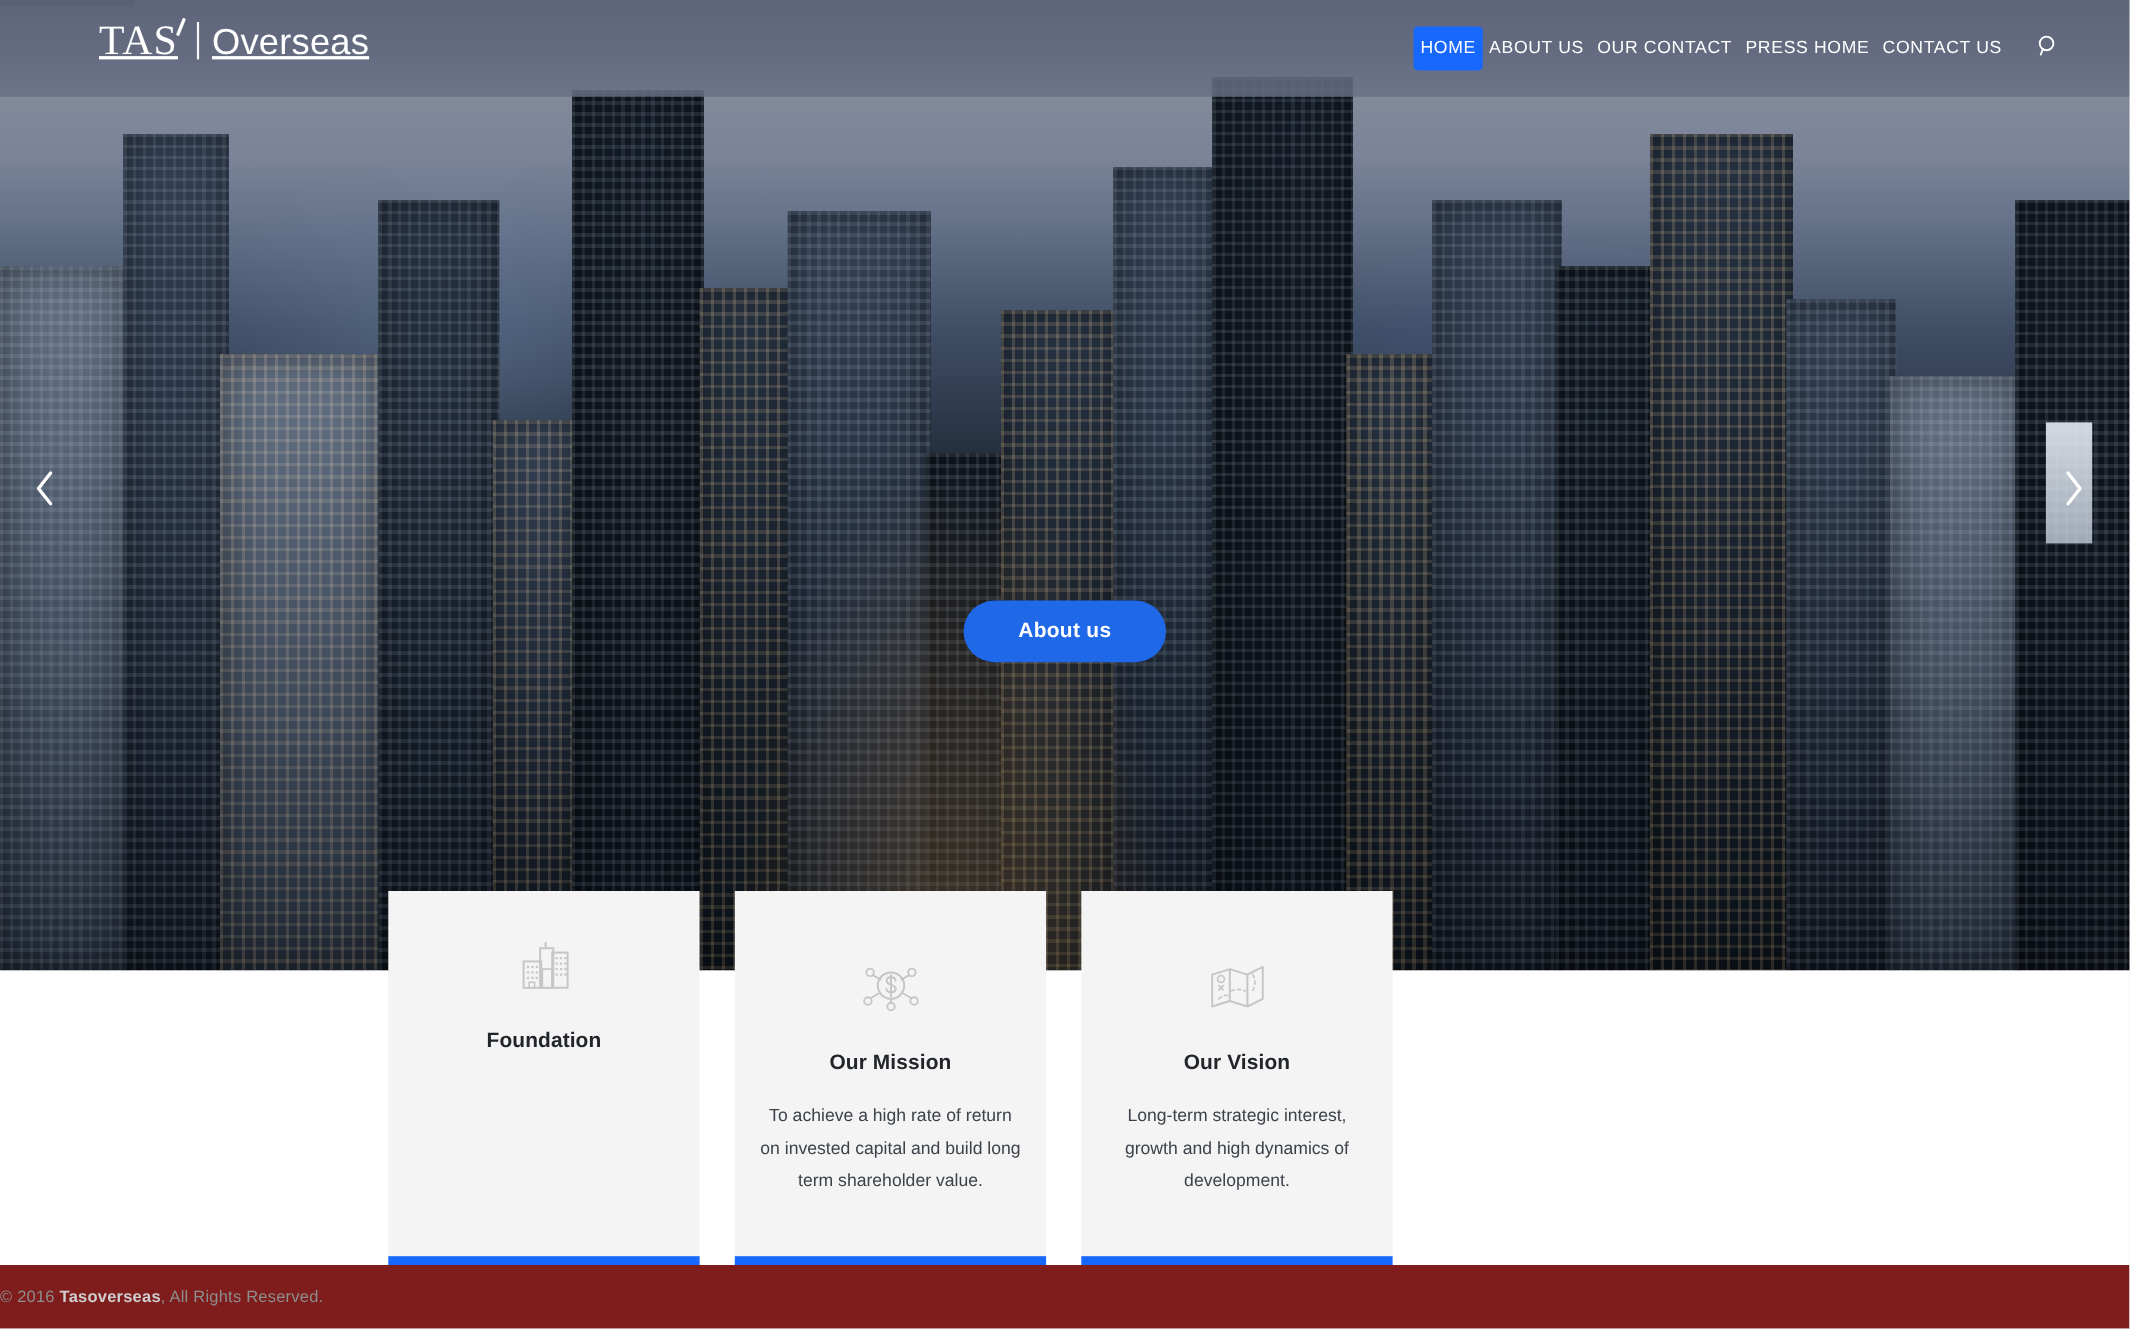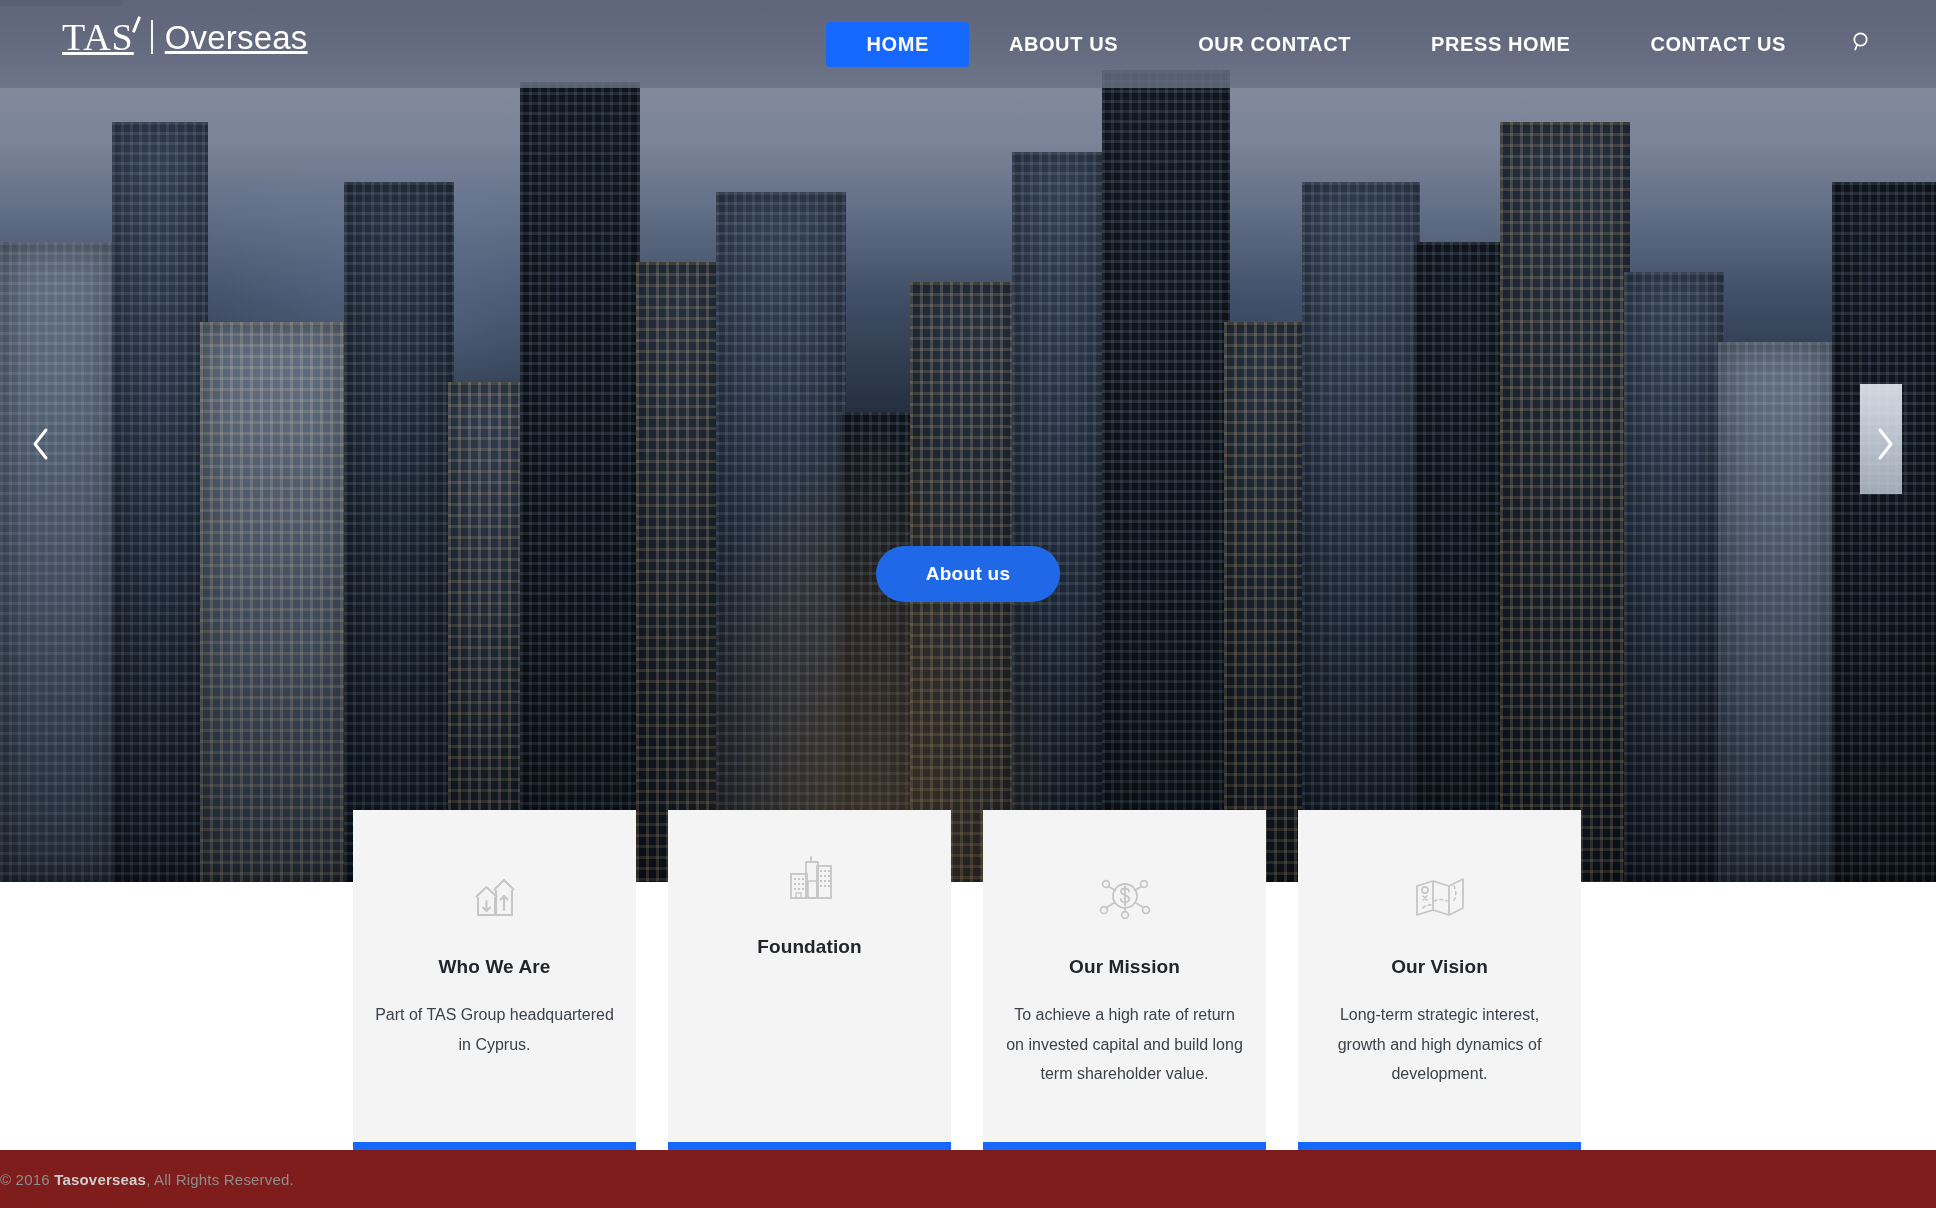--- a/index.html
+++ b/index.html
@@ -50,20 +50,21 @@
     align-items: center;
     color: #fff;
     white-space: nowrap;
   }
   .brand-tas {
     font-family: "Liberation Serif", serif;
     font-size: 38px;
     letter-spacing: 1px;
     line-height: 1;
     position: relative;
+    margin-left: 28px;
   }
   .brand-tick {
     display: inline-block;
     width: 3px;
     height: 17px;
     background: #fff;
     transform: rotate(22deg);
     position: relative;
     top: -13px;
     left: 1px;
@@ -89,24 +90,24 @@
     position: absolute;
     right: 54px;
     top: 0;
     height: 88px;
     display: flex;
     align-items: center;
     gap: 0px;
   }
   .nav-item {
     color: #ffffff;
-    font-size: 20px;
-    font-weight: 700;
+    font-size: 16px;
+    font-weight: 400;
     letter-spacing: .6px;
-    padding: 11px 40px;
+    padding: 11px 6px;
     text-decoration: none;
     white-space: nowrap;
     border-radius: 4px;
     cursor: pointer;
   }
   .nav-item.active {
     background: #1768ff;
   }
   .nav-search {
     margin-left: 22px;
@@ -426,34 +427,20 @@
             <circle cx="10.5" cy="9.5" r="6.2" stroke="#ffffff" stroke-width="1.7" fill="none"></circle>
             <path d="M7.2 14.6 L5.2 19.6" stroke="#ffffff" stroke-width="1.7" stroke-linecap="round"></path>
           </svg>
         </span>
       </div>
     </nav>
   </header>
 
   <section class="cards">
 
-    <div class="card">
-      <div class="card-icon">
-        <svg width="62" height="62" viewBox="0 0 62 62" fill="none" aria-hidden="true">
-          <path d="M12 29 L22.5 19 L33 29" stroke="#c6c6c6" stroke-width="2" fill="none" stroke-linejoin="round"></path>
-          <path d="M14 29 L14 47 L31 47 L31 29" stroke="#c6c6c6" stroke-width="2" fill="none" stroke-linejoin="round"></path>
-          <path d="M22.5 33 L22.5 43 M19 39.5 L22.5 43 L26 39.5" stroke="#c6c6c6" stroke-width="2" fill="none" stroke-linecap="round" stroke-linejoin="round"></path>
-          <path d="M30 22 L40 12 L50 22" stroke="#c6c6c6" stroke-width="2" fill="none" stroke-linejoin="round"></path>
-          <path d="M32 22 L32 47 L48 47 L48 22" stroke="#c6c6c6" stroke-width="2" fill="none" stroke-linejoin="round"></path>
-          <path d="M40 42 L40 28 M36.5 31.5 L40 28 L43.5 31.5" stroke="#c6c6c6" stroke-width="2" fill="none" stroke-linecap="round" stroke-linejoin="round"></path>
-        </svg>
-      </div>
-      <div class="card-title">Who We Are</div>
-      <div class="card-text">Part of TAS Group headquartered in Cyprus.</div>
-    </div>
 
     <div class="card pushdown">
       <div class="card-icon">
         <svg width="62" height="62" viewBox="0 0 62 62" fill="none" aria-hidden="true">
           <rect x="12" y="26" width="16" height="24" stroke="#c6c6c6" stroke-width="1.8" fill="none"></rect>
           <rect x="27" y="14" width="12" height="36" stroke="#c6c6c6" stroke-width="1.8" fill="none"></rect>
           <rect x="38" y="18" width="14" height="32" stroke="#c6c6c6" stroke-width="1.8" fill="none"></rect>
           <path d="M32 14 L32 9" stroke="#c6c6c6" stroke-width="1.8" stroke-linecap="round"></path>
           <rect x="29" y="33" width="9" height="17" stroke="#c6c6c6" stroke-width="1.5" fill="none"></rect>
           <g fill="#c6c6c6">

